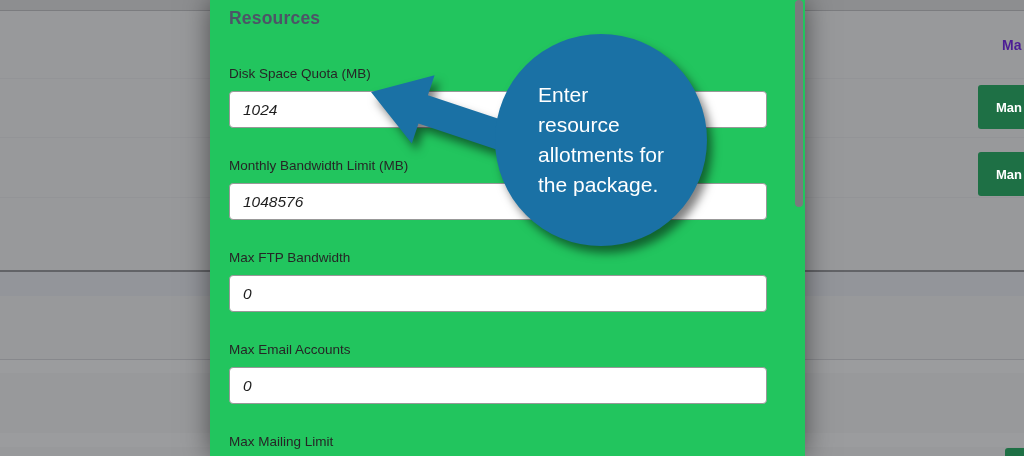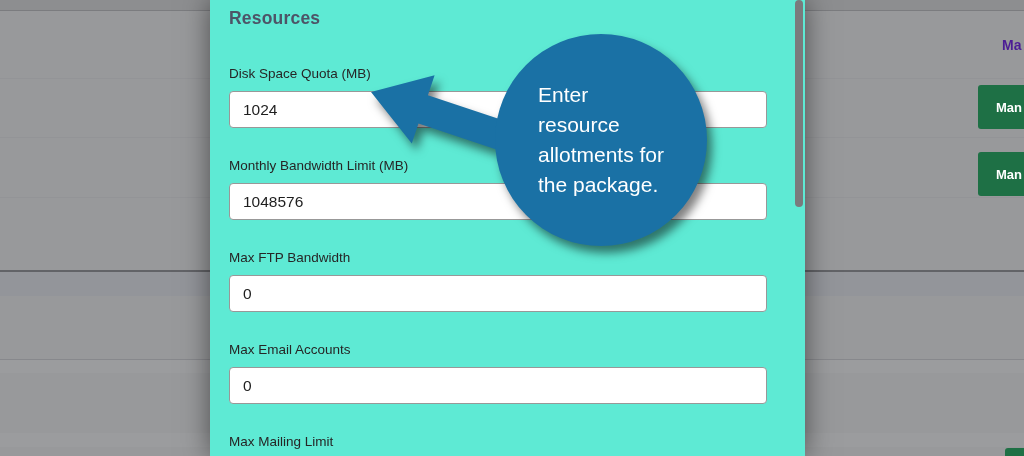--- a/index.html
+++ b/index.html
@@ -21,32 +21,32 @@
   .bg-header{position:absolute;left:1002px;top:37px;font-size:14px;font-weight:700;color:#4c1d95;}
   .bg-btn{
     position:absolute;left:978px;width:62px;height:44px;border:none;border-radius:3px;
     background:#1e7045;color:#fff;font-size:13px;font-weight:700;
     font-family:"Liberation Sans",sans-serif;text-align:center;padding:0;cursor:pointer;
   }
   .btn1{top:85px;} .btn2{top:152px;} .btn3{left:1005px;top:448px;}
   
   .modal{
     position:absolute;left:210px;top:0;width:595px;height:456px;box-sizing:border-box;
-    background:#5eead4;box-shadow:0 0 26px rgba(0,0,0,.5);
+    background:#22c55e;box-shadow:0 0 26px rgba(0,0,0,.5);
     padding:7px 38px 0 19px;
   }
   .section-title{margin:0;font-size:17.5px;line-height:22px;font-weight:700;color:#4d5467;letter-spacing:.2px;}
   .field{margin-bottom:30px;}
   .field.first{margin-top:37px;}
   .field label{display:block;font-size:13.5px;line-height:16px;color:#262626;margin-bottom:9px;}
   .field input{
     display:block;width:100%;height:37px;box-sizing:border-box;
     border:1px solid #989898;border-radius:4px;padding:0 13px;
     font-size:15.5px;color:#1e1e1e;background:#fff;
-    font-family:"Liberation Sans",sans-serif;outline:none;
+    font-family:"Liberation Sans",sans-serif;outline:none;font-style:italic;
   }
   .scroll-thumb{position:absolute;left:585px;top:0;width:8px;height:207px;background:#7a7b7d;border-radius:4px;}
   
   .callout-svg{
     position:absolute;left:330px;top:20px;width:420px;height:260px;
     filter:drop-shadow(5px 7px 5px rgba(0,0,0,.5));
   }
   .callout-text{
     position:absolute;left:495px;top:34px;width:212px;height:212px;
     display:flex;align-items:center;justify-content:center;text-align:left;

